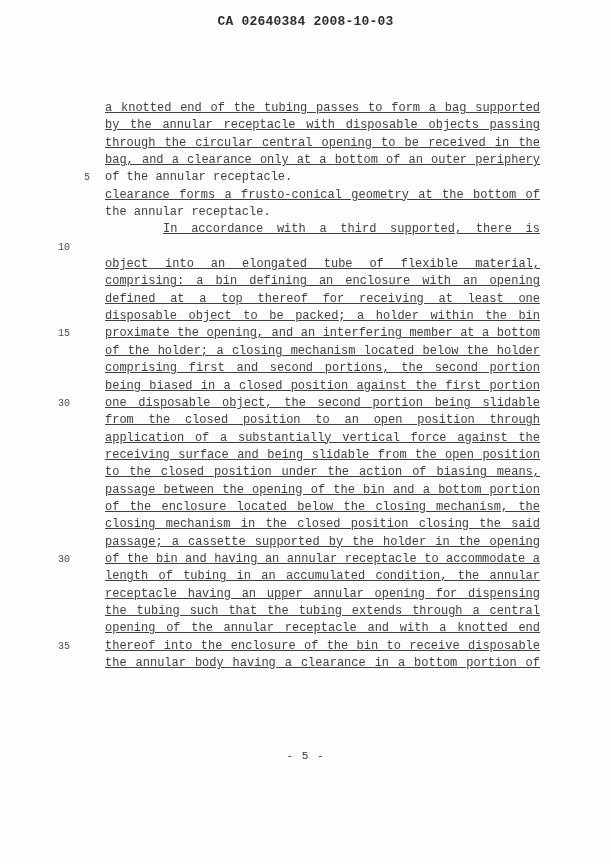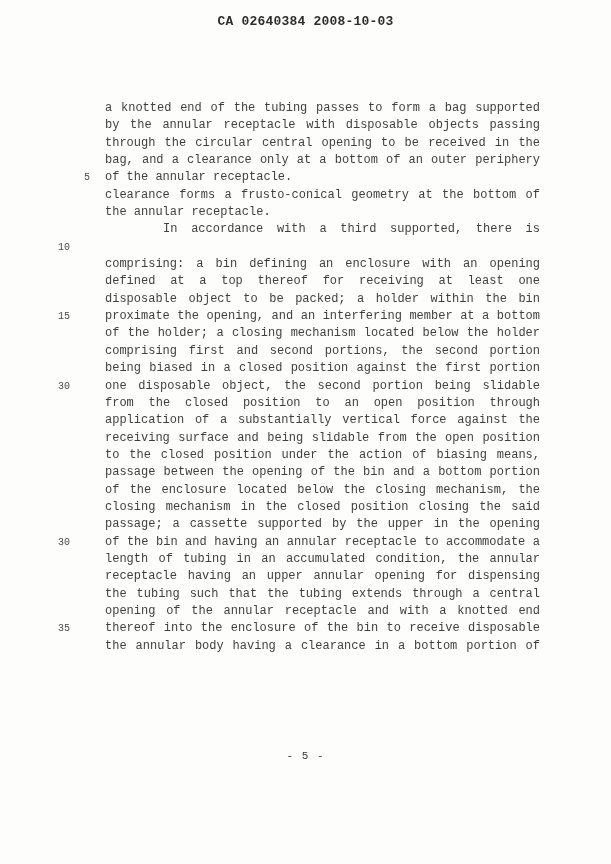--- a/index.html
+++ b/index.html
@@ -39,20 +39,21 @@
     position: relative;
     height: 17.35px;
     line-height: 17.35px;
     white-space: nowrap;
     text-align: left;
   }
   .line.j {
     white-space: normal;
     text-align: justify;
     text-align-last: justify;
+    text-decoration: underline;
   }
   .line.ind {
     padding-left: 58px;
   }
   .line.j.ind {
     width: 377px;
   }
   .lnum {
     position: absolute;
     left: -47px;
@@ -83,36 +84,37 @@
   <div class="body-text">
       <div class="line j"><span>a knotted end of the tubing passes to form a bag supported</span></div>
       <div class="line j"><span>by the annular receptacle with disposable objects passing</span></div>
       <div class="line j"><span>through the circular central opening to be received in the</span></div>
       <div class="line j"><span>bag, and a clearance only at a bottom of an outer periphery</span></div>
       <div class="line"><span class="lnum">5</span><span>of the annular receptacle.</span></div>
       <div class="line j"><span>clearance forms a frusto-conical geometry at the bottom of</span></div>
       <div class="line"><span>the annular receptacle.</span></div>
       <div class="line j ind"><span>In accordance with a third supported, there is</span></div>
       <div class="line j"><span class="lnum">10</span></div>
+      <div class="line j"><span>object into an elongated tube of flexible material,</span></div>
       <div class="line j"><span>comprising: a bin defining an enclosure with an opening</span></div>
       <div class="line j"><span>defined at a top thereof for receiving at least one</span></div>
       <div class="line j"><span>disposable object to be packed; a holder within the bin</span></div>
       <div class="line j"><span class="lnum">15</span><span>proximate the opening, and an interfering member at a bottom</span></div>
       <div class="line j"><span>of the holder; a closing mechanism located below the holder</span></div>
       <div class="line j"><span>comprising first and second portions, the second portion</span></div>
       <div class="line j"><span>being biased in a closed position against the first portion</span></div>
       <div class="line j"><span class="lnum">30</span><span>one disposable object, the second portion being slidable</span></div>
       <div class="line j"><span>from the closed position to an open position through</span></div>
       <div class="line j"><span>application of a substantially vertical force against the</span></div>
       <div class="line j"><span>receiving surface and being slidable from the open position</span></div>
       <div class="line j"><span>to the closed position under the action of biasing means,</span></div>
       <div class="line j"><span>passage between the opening of the bin and a bottom portion</span></div>
       <div class="line j"><span>of the enclosure located below the closing mechanism, the</span></div>
       <div class="line j"><span>closing mechanism in the closed position closing the said</span></div>
-      <div class="line j"><span>passage; a cassette supported by the upper in the opening</span></div>
+      <div class="line j"><span>passage; a cassette supported by the holder in the opening</span></div>
       <div class="line j"><span class="lnum">30</span><span>of the bin and having an annular receptacle to accommodate a</span></div>
       <div class="line j"><span>length of tubing in an accumulated condition, the annular</span></div>
       <div class="line j"><span>receptacle having an upper annular opening for dispensing</span></div>
       <div class="line j"><span>the tubing such that the tubing extends through a central</span></div>
       <div class="line j"><span>opening of the annular receptacle and with a knotted end</span></div>
       <div class="line j"><span class="lnum">35</span><span>thereof into the enclosure of the bin to receive disposable</span></div>
       <div class="line j"><span>the annular body having a clearance in a bottom portion of</span></div>
     </div>
 
   <div class="page-number">- 5 -</div>

